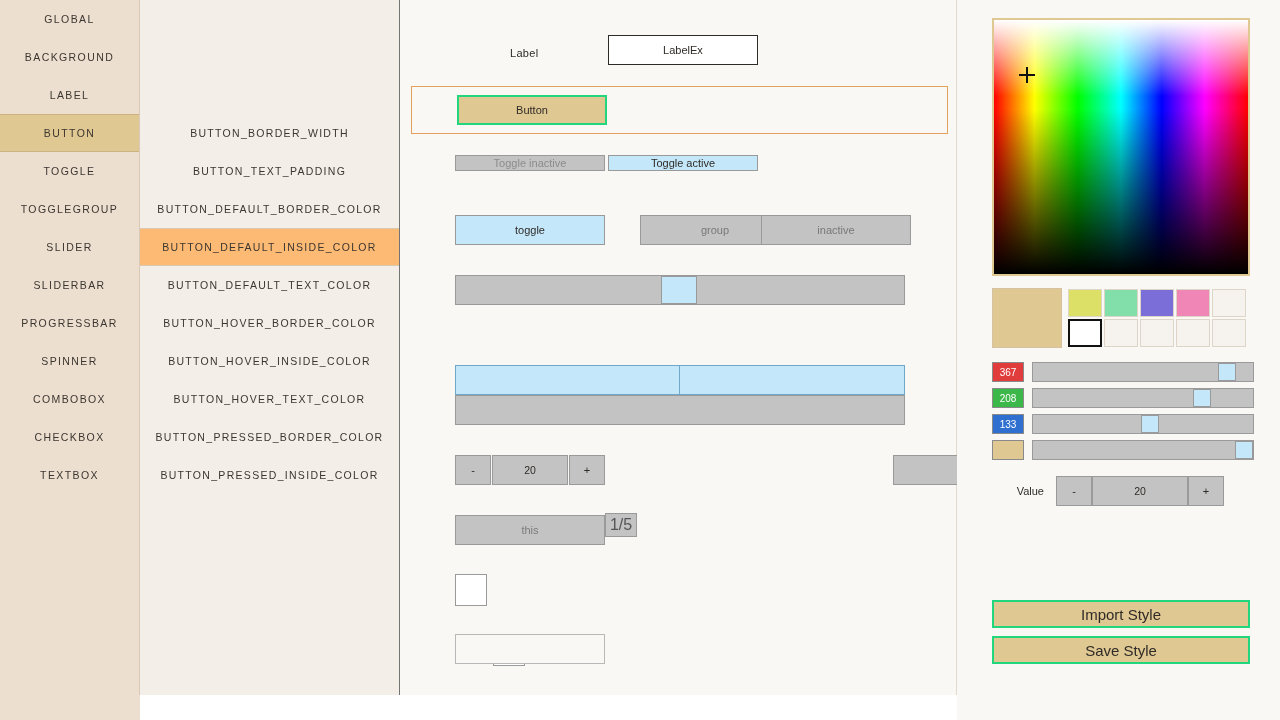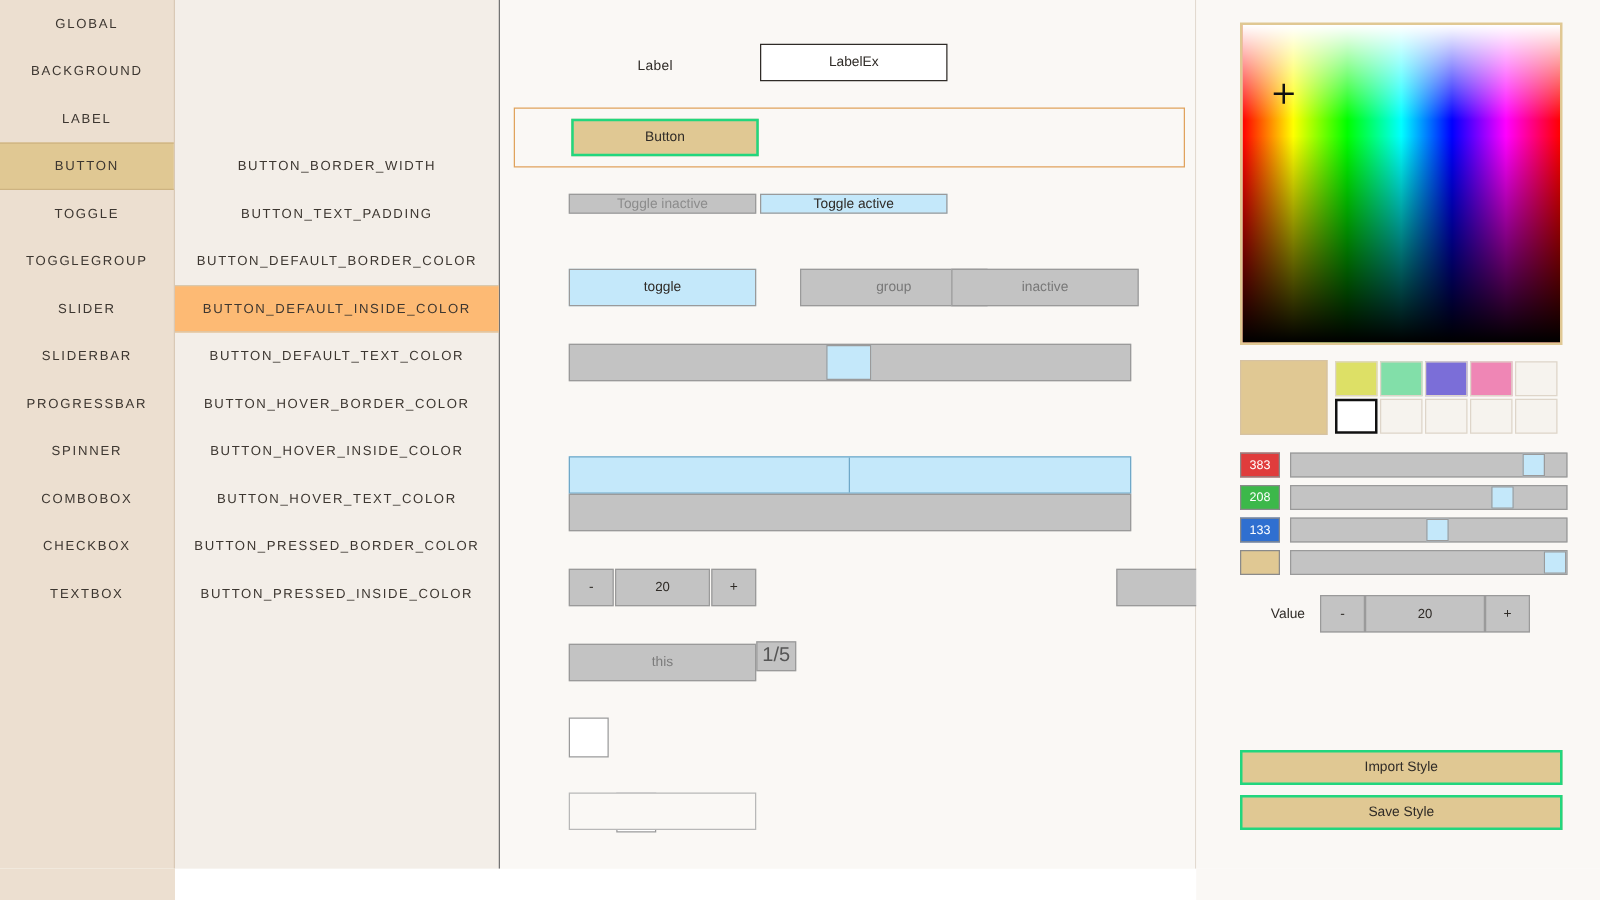--- a/index.html
+++ b/index.html
@@ -312,21 +312,21 @@
     margin-right: 12px;
   }
 
   .style-btn {
     position: absolute;
     left: 35px;
     width: 258px; height: 28px;
     background: #e0c893;
     border: 2px solid #22d67e;
     display: flex; align-items: center; justify-content: center;
-    font-size: 11px; color: #2f2b27;
+    font-size: 15px; color: #2f2b27;
     cursor: pointer;
   }
 
   
   .bottom-strip {
     position: absolute;
     left: 0; top: 695px;
     width: 1280px; height: 25px;
     background: #ffffff;
   }
@@ -505,21 +505,21 @@
       <div class="sw" style="background:#f6f3ee;"></div>
       <div class="sw selected" style="background:#ffffff;"></div>
       <div class="sw" style="background:#f6f3ee;"></div>
       <div class="sw" style="background:#f6f3ee;"></div>
       <div class="sw" style="background:#f6f3ee;"></div>
       <div class="sw" style="background:#f6f3ee;"></div>
     </div>
 
     <div class="chan-row" style="top:361px;">
       <div class="chan-label" style="background:#e03c3c;">
-        <span>383</span>
+        <span>367</span>
       </div>
       <div class="chan-track">
         <div class="chan-knob" style="left:185px;"></div>
       </div>
     </div>
 
     <div class="chan-row" style="top:387px;">
       <div class="chan-label" style="background:#3cb84a;">
         <span>208</span>
       </div>

